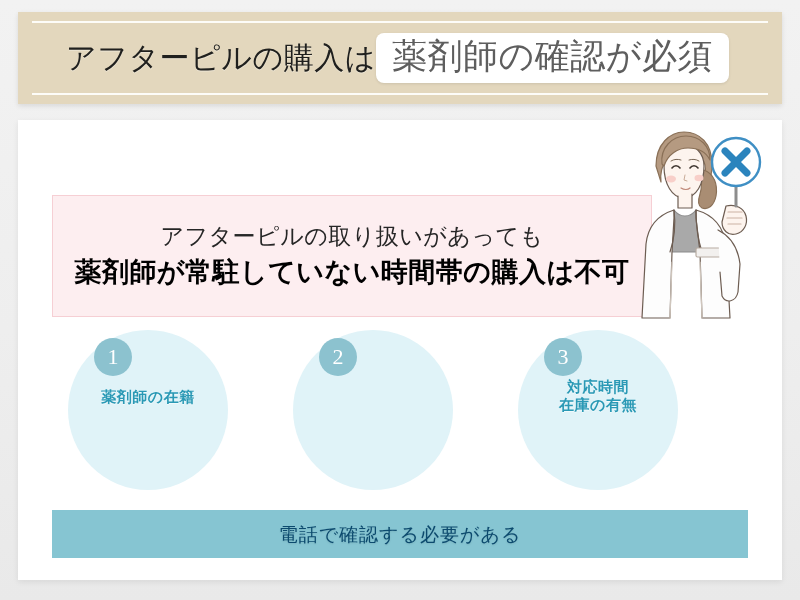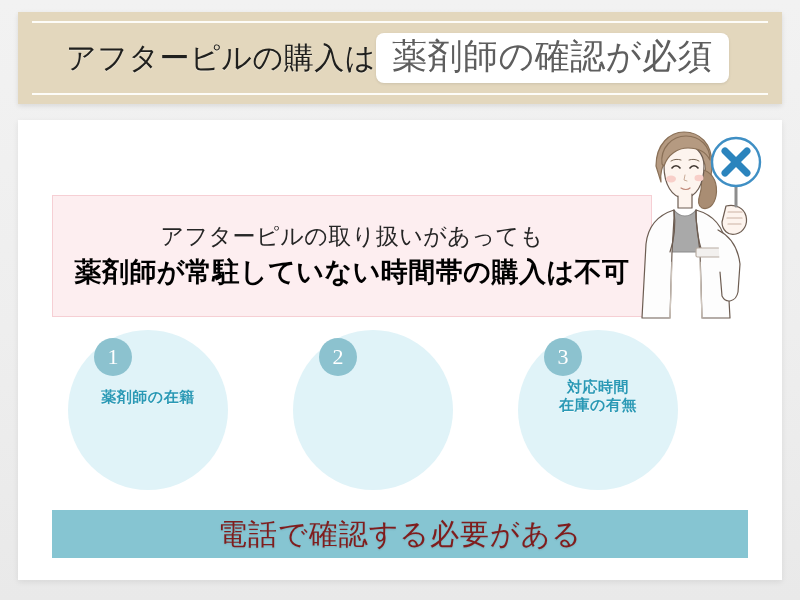--- a/index.html
+++ b/index.html
@@ -189,22 +189,22 @@
     left: 34px;
     top: 390px;
     width: 696px;
     height: 48px;
     background: #86c5d2;
     display: flex;
     align-items: center;
     justify-content: center;
   }
   .bottom-bar-text {
-    color: #7f1d1d;
-    font-size: 29px;
+    color: #0c4a6e;
+    font-size: 19px;
     letter-spacing: 1px;
     line-height: 1;
     text-shadow: 0 1px 2px rgba(0,0,0,0.10);
   }
 </style>
 </head>
 <body>
 
 <div class="page">
 

